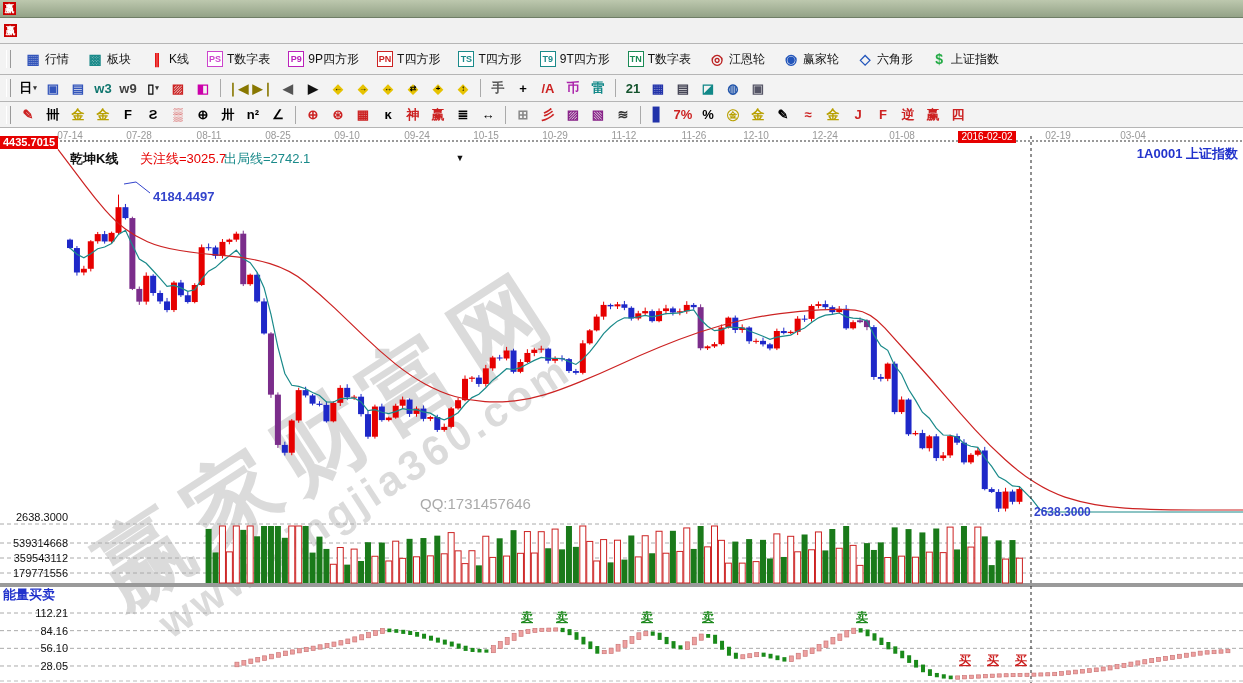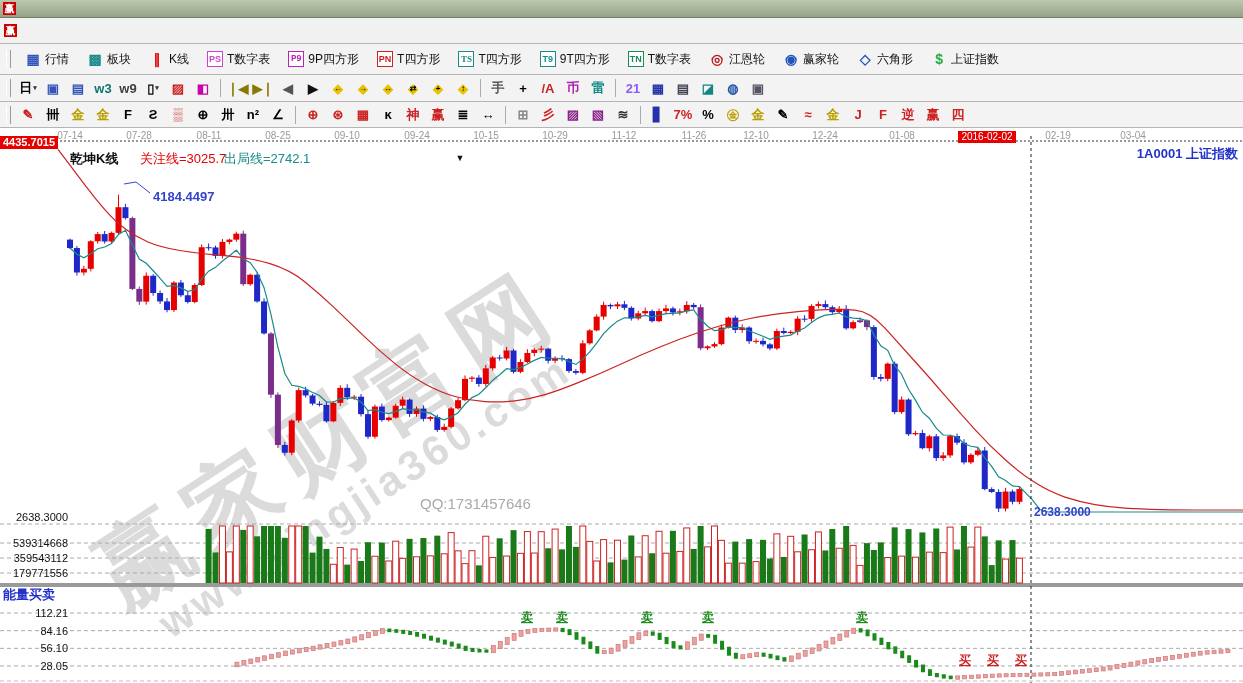--- a/index.html
+++ b/index.html
@@ -64,29 +64,29 @@
       </div>
       <div class="tb1-btn">
         <span class="ic noborder" style="color: rgb(230, 0, 0);">∥</span>
         <span>K线</span>
       </div>
       <div class="tb1-btn">
         <span class="ic" style="color: rgb(204, 68, 204);">PS</span>
         <span>T数字表</span>
       </div>
       <div class="tb1-btn">
-        <span class="ic" style="color: rgb(187, 34, 187); font-family: Liberation Mono, monospace;">P9</span>
+        <span class="ic" style="color: rgb(187, 34, 187);">P9</span>
         <span>9P四方形</span>
       </div>
       <div class="tb1-btn">
         <span class="ic" style="color: rgb(204, 34, 34);">PN</span>
         <span>T四方形</span>
       </div>
       <div class="tb1-btn">
-        <span class="ic" style="color: rgb(26, 138, 138); font-family: Liberation Serif, serif;">TS</span>
+        <span class="ic" style="color: rgb(26, 138, 138);">TS</span>
         <span>T四方形</span>
       </div>
       <div class="tb1-btn">
         <span class="ic" style="color: rgb(26, 138, 138);">T9</span>
         <span>9T四方形</span>
       </div>
       <div class="tb1-btn">
         <span class="ic" style="color: rgb(26, 138, 85);">TN</span>
         <span>T数字表</span>
       </div>
@@ -128,21 +128,21 @@
       <span class="tb-ico" style="color: rgb(230, 194, 0);">◆<span class="ov">⇄</span></span>
       <span class="tb-ico" style="color: rgb(230, 194, 0);">◆<span class="ov">+</span></span>
       <span class="tb-ico" style="color: rgb(230, 194, 0);">◆<span class="ov">↕</span></span>
       <span class="vsep"></span>
       <span class="tb-ico" style="color: rgb(85, 85, 85);">手</span>
       <span class="tb-ico" style="color: rgb(0, 0, 0);">+</span>
       <span class="tb-ico" style="color: rgb(204, 34, 34);">/A</span>
       <span class="tb-ico" style="color: rgb(170, 34, 170);">币</span>
       <span class="tb-ico" style="color: rgb(17, 136, 136);">雷</span>
       <span class="vsep"></span>
-      <span class="tb-ico" style="color: #8b5cf6; text-align: center;">21</span>
+      <span class="tb-ico" style="color: #14532d; text-align: center;">21</span>
       <span class="tb-ico" style="color: rgb(34, 51, 170);">▦</span>
       <span class="tb-ico" style="color: rgb(68, 68, 85);">▤</span>
       <span class="tb-ico" style="color: rgb(17, 136, 136);">◪</span>
       <span class="tb-ico" style="color: rgb(34, 85, 170);">◍</span>
       <span class="tb-ico" style="color: rgb(85, 85, 102);">▣</span>
     </div>
 <div id="toolbar3" class="tbar">
       <span class="grip"></span>
       <span class="tb-ico" style="color: rgb(204, 34, 34);">✎</span>
       <span class="tb-ico" style="color: rgb(0, 0, 0);">卌</span>

